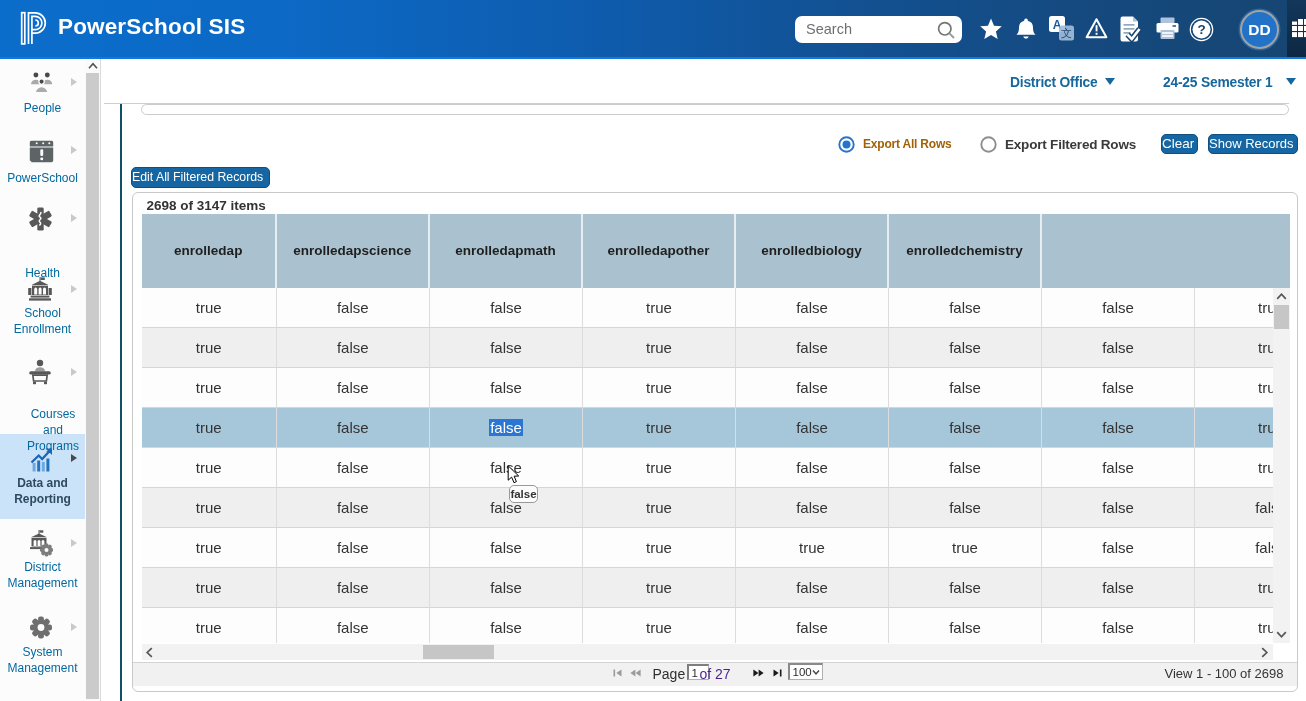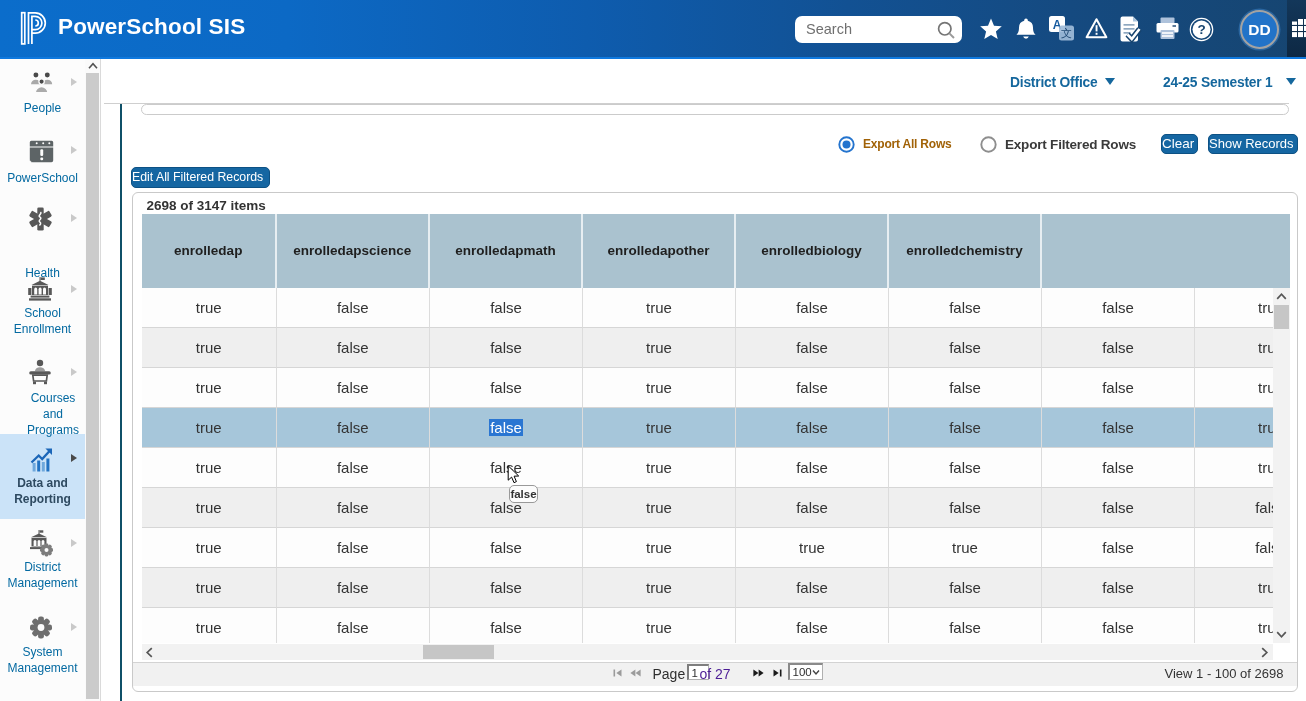--- a/index.html
+++ b/index.html
@@ -180,21 +180,21 @@
 <div class="schev" style="top:285px;"></div>
 
 <svg class="abs" style="left:28px; top:359px;" width="24" height="26" viewBox="0 0 24 26">
   <circle cx="12" cy="4" r="3.2" fill="#585858"></circle>
   <path d="M6.8,12.2 a5.3,5 0 0 1 10.4,0 z" fill="#9c9c9c"></path>
   <rect x="1.2" y="12.2" width="21.6" height="3.4" rx="1.7" fill="#585858"></rect>
   <path d="M4.8 16.2 H19.2 L18.4 22 H5.6 Z" fill="none" stroke="#585858" stroke-width="1.7"></path>
   <rect x="5" y="22.6" width="3" height="2.6" fill="#585858"></rect>
     <rect x="16" y="22.6" width="3" height="2.6" fill="#585858"></rect>
 </svg>
-<div class="sideitem slabel" style="top:390px;padding-left:21px;">Courses and<br>Programs</div>
+<div class="sideitem slabel" style="top:406px;padding-left:21px;">Courses and<br>Programs</div>
 <div class="schev" style="top:368px;"></div>
 
 <svg class="abs" style="left:28px; top:446px;" width="27" height="27" viewBox="0 0 27 27">
   <rect x="4.6" y="17" width="3" height="8.5" fill="#6fa8dc"></rect>
   <rect x="9.2" y="14.5" width="3" height="11" fill="#2272c2"></rect>
   <rect x="13.8" y="16" width="3" height="9.5" fill="#6fa8dc"></rect>
   <rect x="18.4" y="12.5" width="3" height="13" fill="#2272c2"></rect>
   <path d="M3.5 16.5 L10.7 9.5 L14.2 13 L22 4.5" fill="none" stroke="#1b66b8" stroke-width="2.3"></path>
   <path d="M17.4 2.5 h6.6 v6.6 z" fill="#1b66b8"></path>
 </svg>

